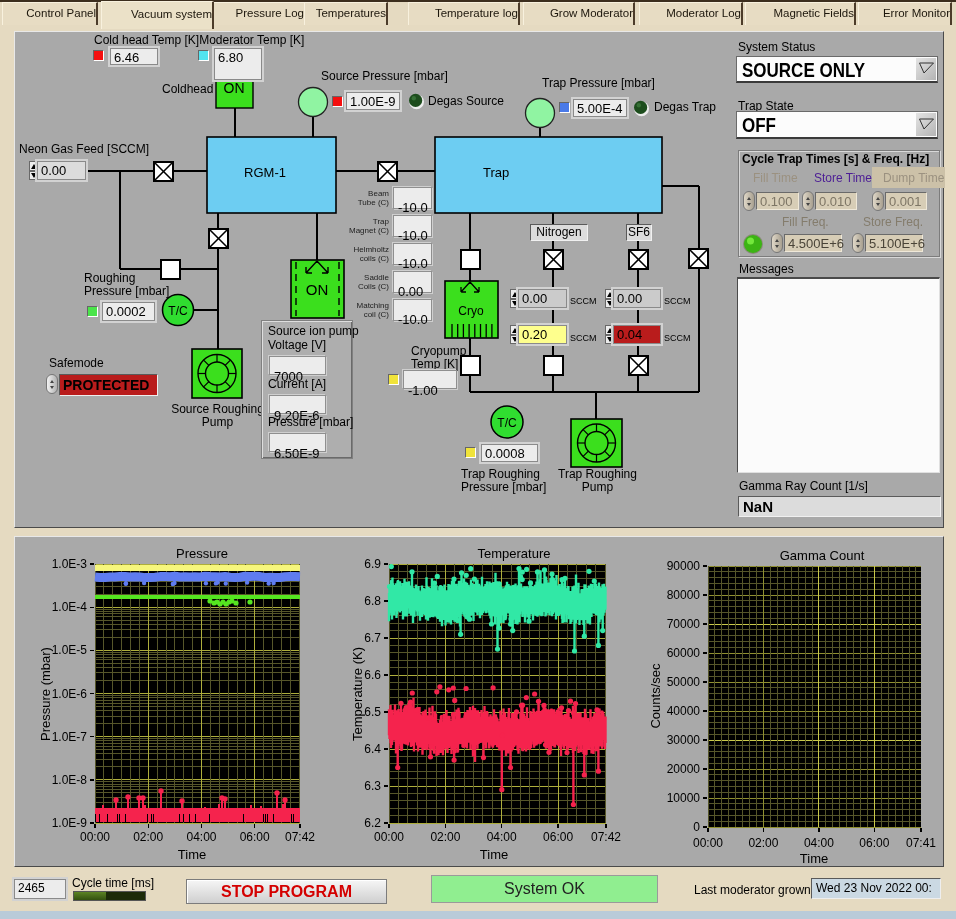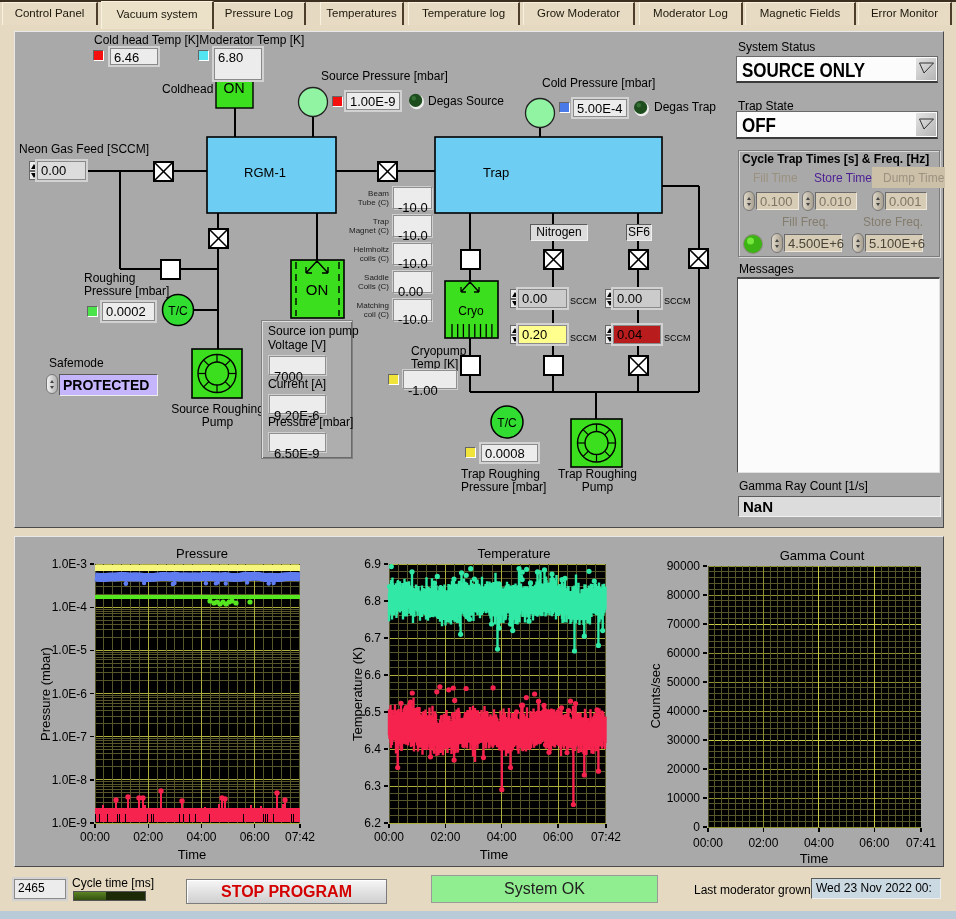--- a/index.html
+++ b/index.html
@@ -5,31 +5,31 @@
 .abs{position:absolute}
 .lbl{position:absolute;font-size:12px;color:#000;white-space:nowrap;line-height:13px}
 .box{position:absolute;background:#ececec;border:1px solid #8a8a8a;box-shadow:0 0 0 2px #d2d2d2;font-size:13px;color:#000;padding:1px 0 0 3px;white-space:nowrap;box-sizing:border-box;line-height:15px}
 .rbox{position:absolute;background:#ececec;border:1px solid #8f8f8f;box-shadow:1px 1px 0 #cfcfcf, -1px -1px 0 #cfcfcf;font-size:13px;color:#000;padding:12px 0 0 4px;white-space:nowrap;box-sizing:border-box}
 .sw{position:absolute;width:11px;height:11px;border-top:1px solid #666;border-left:1px solid #666;border-bottom:1px solid #fff;border-right:1px solid #fff;box-sizing:border-box}
 .spin{position:absolute;width:9px}
 .spin div{position:relative;height:50%;background:#ededed;border:1px solid #686868;box-sizing:border-box}
 .spin div:after{content:'';position:absolute;left:1px}
 .spin .u:after{top:1.5px;left:0.5px;border-left:3px solid transparent;border-right:3px solid transparent;border-bottom:5px solid #000}
 .spin .d:after{top:1.5px;left:0.5px;border-left:3px solid transparent;border-right:3px solid transparent;border-top:5px solid #000}
-.tab{position:absolute;top:2px;height:23px;background:#e7dcc3;border-left:1px solid #f8f1de;border-top:1px solid #f8f1de;border-right:2px solid #4c3c2a;box-sizing:border-box;font-size:11.5px;color:#1c160c;text-align:center;line-height:21px}
+.tab{position:absolute;top:2px;height:23px;background:#e7dcc3;border-left:1px solid #f8f1de;border-top:1px solid #f8f1de;border-right:2px solid #4c3c2a;box-sizing:border-box;font-size:11.5px;color:#1c160c;text-align:right;line-height:21px}
 .sccm{position:absolute;font-size:9px;color:#000}
 .minilbl{position:absolute;font-size:8px;color:#222;text-align:right;line-height:8.5px}
 .knob{position:absolute;width:12px;height:20px;background:linear-gradient(90deg,#f2f2f2,#b0b0b0);border:1px solid #777;border-radius:6px;box-sizing:border-box}
 .knob:before{content:'';position:absolute;left:3px;top:4.5px;border-left:2px solid transparent;border-right:2px solid transparent;border-bottom:3.5px solid #444}
 .knob:after{content:'';position:absolute;left:3px;bottom:4.5px;border-left:2px solid transparent;border-right:2px solid transparent;border-top:3.5px solid #444}
 </style></head><body>
 <div class="abs" style="left:0;top:0;width:956px;height:2px;background:#3c2e1e"></div>
 <div class="tab" style="left:2px;width:96px">Control Panel</div>
 <div class="tab" style="left:213px;width:93px">Pressure Log</div>
-<div class="tab" style="left:320px;width:84px">Temperatures</div>
+<div class="tab" style="left:304px;width:84px">Temperatures</div>
 <div class="tab" style="left:408px;width:112px">Temperature log</div>
 <div class="tab" style="left:523px;width:112px">Grow Moderator</div>
 <div class="tab" style="left:639px;width:104px">Moderator Log</div>
 <div class="tab" style="left:745px;width:111px">Magnetic Fields</div>
 <div class="tab" style="left:858px;width:94px">Error Monitor</div>
 <div class="tab" style="left:101px;width:113px;top:1px;height:28px;background:#ebe1c8;line-height:25px;border-bottom:0">Vacuum system</div>
 <div class="abs" style="left:14px;top:31px;width:930px;height:497px;background:#a9a9a9;border-top:1px solid #e8e8e8;border-left:1px solid #e8e8e8;border-right:1px solid #4a4a4a;border-bottom:1px solid #4a4a4a;box-sizing:border-box"></div>
 <div class="abs" style="left:14px;top:536px;width:930px;height:331px;background:#a9a9a9;border-top:1px solid #e8e8e8;border-left:1px solid #e8e8e8;border-right:1px solid #4a4a4a;border-bottom:1px solid #4a4a4a;box-sizing:border-box"></div>
 <svg width="956" height="919" viewBox="0 0 956 919" style="position:absolute;left:0;top:0">
     <line x1="86" y1="171" x2="207" y2="171" stroke="#000" stroke-width="2"></line>
@@ -136,21 +136,21 @@
 <div class="lbl" style="left:94px;top:34px">Cold head Temp [K]Moderator Temp [K]</div>
 <div class="sw" style="left:93px;top:50px;background:#f50f0f"></div>
 <div class="box" style="left:110px;top:48px;width:48px;height:17px">6.46</div>
 <div class="sw" style="left:198px;top:50px;background:#52e4f0"></div>
 <div class="box" style="left:214px;top:48px;width:48px;height:32px">6.80</div>
 <div class="lbl" style="left:162px;top:83px">Coldhead</div>
 <div class="lbl" style="left:321px;top:70px">Source Pressure [mbar]</div>
 <div class="sw" style="left:332px;top:96px;background:#f50f0f"></div>
 <div class="box" style="left:346px;top:92px;width:54px;height:18px">1.00E-9</div>
 <div class="lbl" style="left:428px;top:95px">Degas Source</div>
-<div class="lbl" style="left:542px;top:77px">Cold Pressure [mbar]</div>
+<div class="lbl" style="left:542px;top:77px">Trap Pressure [mbar]</div>
 <div class="sw" style="left:559px;top:102px;background:#4a7ae8"></div>
 <div class="box" style="left:573px;top:99px;width:54px;height:18px">5.00E-4</div>
 <div class="lbl" style="left:654px;top:101px">Degas Trap</div>
 <div class="lbl" style="left:19px;top:143px">Neon Gas Feed [SCCM]</div>
 <div class="spin" style="left:29px;top:161px;height:19px">
     <div class="u"></div>
     <div class="d"></div>
   </div>
 <div class="box" style="left:37px;top:161px;width:49px;height:19px;background:#dcdcdc">0.00</div>
 <div class="minilbl" style="left:340px;top:190px;width:49px">Beam<br>Tube (C)</div>
@@ -161,21 +161,21 @@
 <div class="rbox" style="left:393px;top:243px;width:39px;height:22px">-10.0</div>
 <div class="minilbl" style="left:340px;top:274px;width:49px">Saddle<br>Coils (C)</div>
 <div class="rbox" style="left:393px;top:271px;width:39px;height:22px">0.00</div>
 <div class="minilbl" style="left:340px;top:302px;width:49px">Matching<br>coil (C)</div>
 <div class="rbox" style="left:393px;top:299px;width:39px;height:22px">-10.0</div>
 <div class="lbl" style="left:84px;top:272px">Roughing<br>Pressure [mbar]</div>
 <div class="sw" style="left:87px;top:306px;background:#4ae44a"></div>
 <div class="box" style="left:102px;top:302px;width:53px;height:19px">0.0002</div>
 <div class="lbl" style="left:49px;top:357px">Safemode</div>
 <div class="knob" style="left:46px;top:374px"></div>
-<div class="abs" style="left:59px;top:374px;width:99px;height:22px;background:#c4b5fd;border-top:1px solid #5a5a5a;border-left:1px solid #5a5a5a;border-bottom:1px solid #eee;border-right:1px solid #eee;box-sizing:border-box;font-weight:bold;font-size:14px;line-height:20px;padding-left:3px;color:#000">PROTECTED</div>
+<div class="abs" style="left:59px;top:374px;width:99px;height:22px;background:#b91c1c;border-top:1px solid #5a5a5a;border-left:1px solid #5a5a5a;border-bottom:1px solid #eee;border-right:1px solid #eee;box-sizing:border-box;font-weight:bold;font-size:14px;line-height:20px;padding-left:3px;color:#000">PROTECTED</div>
 <div class="lbl" style="left:169px;top:403px;text-align:center;width:97px">Source Roughing<br>Pump</div>
 <div class="abs" style="left:261px;top:320px;width:90px;height:137px;background:#aeaeae;border:1px solid #808080;box-shadow:inset 1px 1px 0 #dedede, inset -1px -1px 0 #6a6a6a"></div>
 <div class="lbl" style="left:268px;top:325px">Source ion pump</div>
 <div class="lbl" style="left:268px;top:339px">Voltage [V]</div>
 <div class="rbox" style="left:269px;top:356px;width:57px;height:19px">7000</div>
 <div class="lbl" style="left:268px;top:378px">Current [A]</div>
 <div class="rbox" style="left:269px;top:395px;width:57px;height:19px">9.20E-6</div>
 <div class="lbl" style="left:268px;top:416px">Pressure [mbar]</div>
 <div class="rbox" style="left:269px;top:433px;width:57px;height:19px">6.50E-9</div>
 <div class="abs" style="left:530px;top:224px;width:58px;height:17px;background:#dcdcdc;border-top:1px solid #5a5a5a;border-left:1px solid #5a5a5a;border-bottom:1px solid #f0f0f0;border-right:1px solid #f0f0f0;box-sizing:border-box;font-size:12px;text-align:center;line-height:15px">Nitrogen</div>

